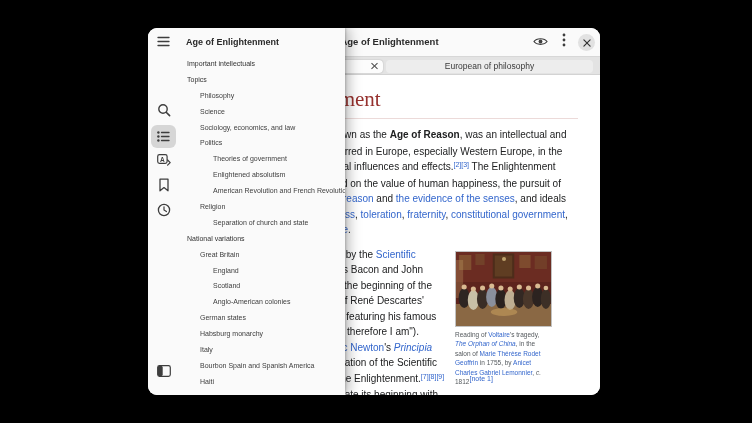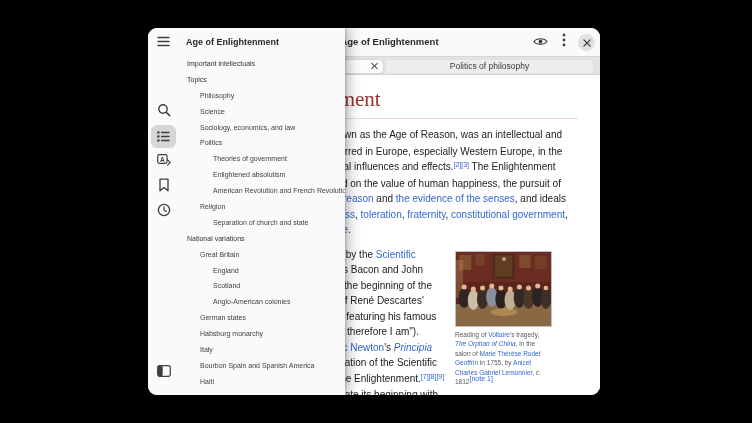--- a/index.html
+++ b/index.html
@@ -29,21 +29,21 @@
   .tab.inactive{background:#ededed}
   .tab1{width:201px}.tab2{width:207px}
   .tab-close{position:absolute;right:3px;top:50%;transform:translateY(-50%);width:11px;height:11px;
              display:flex;align-items:center;justify-content:center;border-radius:3px}
   
   .content{flex:1;background:#fff;padding:12px 22px 0 15px;overflow:hidden}
   .article-title{font-family:"Liberation Serif",serif;font-weight:normal;font-size:21px;color:#96312e;
                  padding-bottom:6px;border-bottom:1px solid rgba(150,49,46,.18);margin-bottom:8px}
   .para{font-size:10px;line-height:15.5px;color:#202122}
   .para + .para{margin-top:9px}
-  .seg-b{font-weight:normal}
+  .seg-b{font-weight:bold}
   .seg-i{font-style:italic}
   .seg-l{color:#3366cc}
   .seg-li{color:#3366cc;font-style:italic}
   .seg-sl{color:#3366cc;font-size:7px;position:relative;top:-3px}
   .figure{float:right;width:97px;margin:4px 26px 6px 9px}
   .fig-img{border:1px solid #c2c2c2;background:#fff}
   .fig-img svg{display:block;width:100%;height:74px}
   .fig-caption{font-size:6.5px;line-height:9.5px;color:#54595d;margin-top:3px}
   
   .panel{position:absolute;left:31px;top:0;bottom:0;width:166px;background:#fafafa;z-index:5;
@@ -104,21 +104,21 @@
         <span class="tab-close">
           <svg width="7" height="7" viewBox="0 0 9 9">
               <g stroke="#555" stroke-width="1.4" stroke-linecap="round">
                 <line x1="1" y1="1" x2="8" y2="8"></line>
                 <line x1="8" y1="1" x2="1" y2="8"></line>
               </g>
             </svg>
         </span>
       </div>
       <div class="tab tab2 inactive">
-        <span>Politics of philosophy</span>
+        <span>European of philosophy</span>
       </div>
     </div>
 
     <div class="content">
       <h1 class="article-title">Age of Enlightenment</h1>
 
       <div class="para"><span>The Enlightenment,</span><span class="seg-sl">[note 2]</span><span> also known as the </span><span class="seg-b">Age of Reason</span><span>, was an intellectual and philosophical movement that occurred in Europe, especially Western Europe, in the 17th and 18th centuries, with global influences and effects.</span><span class="seg-sl">[2][3]</span><span> The Enlightenment included a range of ideas centered on the value of human happiness, the pursuit of knowledge obtained by means of </span><span class="seg-l">reason</span><span> and </span><span class="seg-l">the evidence of the senses</span><span>, and ideals such as </span><span class="seg-l">natural law</span><span>, </span><span class="seg-l">liberty</span><span>, </span><span class="seg-l">progress</span><span>, </span><span class="seg-l">toleration</span><span>, </span><span class="seg-l">fraternity</span><span>, </span><span class="seg-l">constitutional government</span><span>, and </span><span class="seg-l">separation of church and state</span><span>.</span></div>
 
       <div class="para">
         <figure class="figure">

